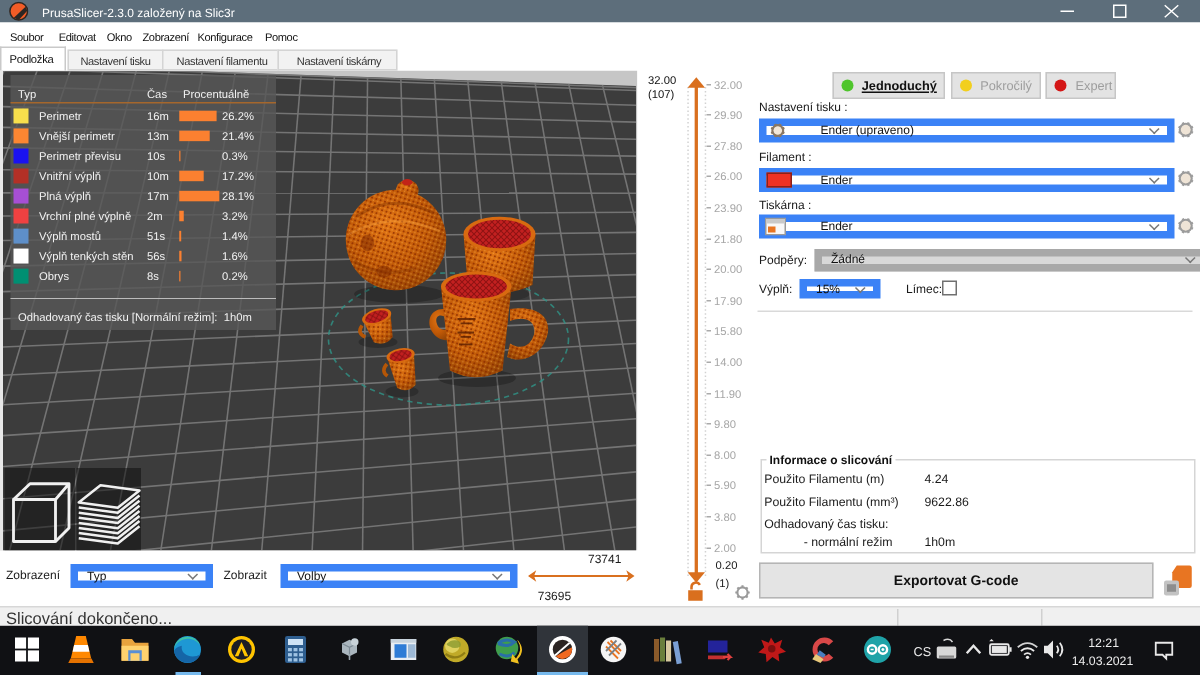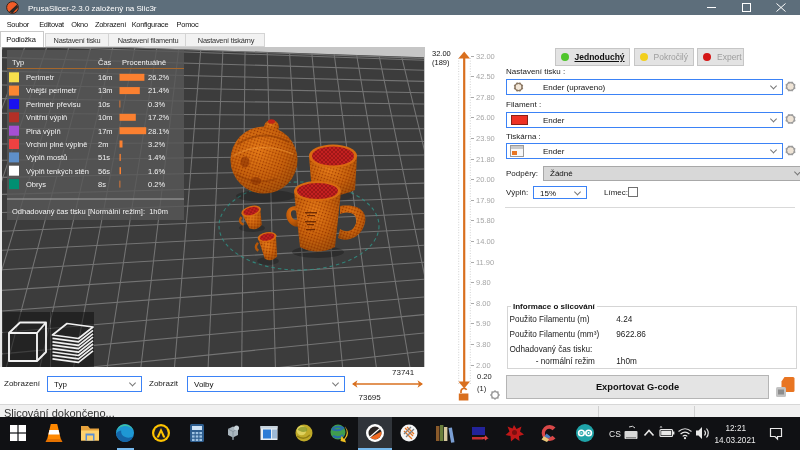--- a/index.html
+++ b/index.html
@@ -1,19 +1,19 @@
 <!DOCTYPE html>
 <html><head><meta charset="utf-8">
 <style>
 *{margin:0;padding:0;box-sizing:border-box;}
 html,body{width:800px;height:450px;overflow:hidden;}
 body{font-family:"Liberation Sans",sans-serif;position:relative;background:#fff;}
 .abs{position:absolute;}
 .lbl{position:absolute;color:#1a1a1a;font-size:8px;white-space:nowrap;}
-.combo{position:absolute;background:#fff;border:1px solid #3b82f6;}
+.combo{position:absolute;background:#fff;border:5px solid #3b82f6;}
 .combo .tx{position:absolute;left:36px;top:50%;transform:translateY(-50%);font-size:8px;color:#111;white-space:nowrap;}
 .chev{position:absolute;right:6px;top:50%;width:5px;height:5px;border-right:1px solid #777;border-bottom:1px solid #777;transform:translateY(-70%) rotate(45deg);}
 </style></head><body>
 
 <div class="abs" style="left:0;top:0;width:800px;height:15px;background:#5d6e7b;">
  <svg class="abs" style="left:6px;top:1px" width="13" height="13" viewBox="0 0 13 13">
   <circle cx="6.5" cy="6.5" r="6" fill="#f25c27"></circle>
   <path d="M3.2 10.8 L11 3.5 L12.2 6.2 L6.5 12.3 Z" fill="#2c2724"></path>
   <circle cx="6.5" cy="6.5" r="5.9" fill="none" stroke="#2c2724" stroke-width="1"></circle>
  </svg>
@@ -238,21 +238,21 @@
  <path d="M52.5 341.8 L78.5 345.3 L93 333.8"></path>
  <path d="M52.5 345.2 L78.5 348.7 L93 337.2"></path>
  <path d="M52.5 348.6 L78.5 352.1 L93 340.6"></path>
  <path d="M52.5 352.0 L78.5 355.5 L93 344.0"></path>
  <path d="M52.5 355.4 L78.5 358.9 L93 347.4"></path>
  <path d="M52.5 358.8 L78.5 362.3 L93 350.8"></path>
 </g>
 </svg>
 <div class="abs" style="left:425px;top:47px;width:81px;height:320px;background:#fff;">
     <div class="abs" style="left:7px;top:2px;font-size:7.5px;color:#111;">32.00</div>
-    <div class="abs" style="left:7px;top:11px;font-size:7.5px;color:#111;">(189)</div>
+    <div class="abs" style="left:7px;top:11px;font-size:7.5px;color:#111;">(107)</div>
     <div class="abs" style="left:52px;top:324px;"></div>
     <svg class="abs" style="left:0;top:0" width="81" height="360" viewBox="0 0 81 360">
  <g stroke="#d2d2d2" stroke-width="1" stroke-dasharray="1 1.6">
   <line x1="33.7" y1="11" x2="33.7" y2="338"></line>
         <line x1="45.3" y1="11" x2="45.3" y2="338"></line>
  </g>
  <line x1="39.2" y1="10" x2="39.2" y2="337" stroke="#d96f1e" stroke-width="2.2"></line>
  <polygon points="39.2,4.5 33.4,11.5 45,11.5" fill="#d96f1e"></polygon>
  <polygon points="39.2,341.5 33.4,334.5 45,334.5" fill="#d96f1e"></polygon>
  <g fill="none" stroke="#d96f1e" stroke-width="1.7">
@@ -268,21 +268,21 @@
           <line x1="73" y1="348" x2="74.8" y2="348"></line>
     <line x1="66.6" y1="344.6" x2="67.9" y2="345.9"></line>
           <line x1="72.1" y1="350.1" x2="73.4" y2="351.4"></line>
     <line x1="66.6" y1="351.4" x2="67.9" y2="350.1"></line>
           <line x1="72.1" y1="345.9" x2="73.4" y2="344.6"></line>
    </g>
  </g>
 </svg>
     <div class="abs" style="left:51px;top:4.5px;font-size:7.5px;color:#a6a6a6;">32.00</div>
     <div class="abs" style="left:46px;top:8.5px;width:3px;height:1px;background:#aaa;"></div>
-    <div class="abs" style="left:51px;top:25.1px;font-size:7.5px;color:#a6a6a6;">42.50</div>
+    <div class="abs" style="left:51px;top:25.1px;font-size:7.5px;color:#a6a6a6;">29.90</div>
     <div class="abs" style="left:46px;top:29.1px;width:3px;height:1px;background:#aaa;"></div>
     <div class="abs" style="left:51px;top:45.7px;font-size:7.5px;color:#a6a6a6;">27.80</div>
     <div class="abs" style="left:46px;top:49.7px;width:3px;height:1px;background:#aaa;"></div>
     <div class="abs" style="left:51px;top:66.3px;font-size:7.5px;color:#a6a6a6;">26.00</div>
     <div class="abs" style="left:46px;top:70.3px;width:3px;height:1px;background:#aaa;"></div>
     <div class="abs" style="left:51px;top:86.9px;font-size:7.5px;color:#a6a6a6;">23.90</div>
     <div class="abs" style="left:46px;top:90.9px;width:3px;height:1px;background:#aaa;"></div>
     <div class="abs" style="left:51px;top:107.5px;font-size:7.5px;color:#a6a6a6;">21.80</div>
     <div class="abs" style="left:46px;top:111.5px;width:3px;height:1px;background:#aaa;"></div>
     <div class="abs" style="left:51px;top:128.1px;font-size:7.5px;color:#a6a6a6;">20.00</div>

